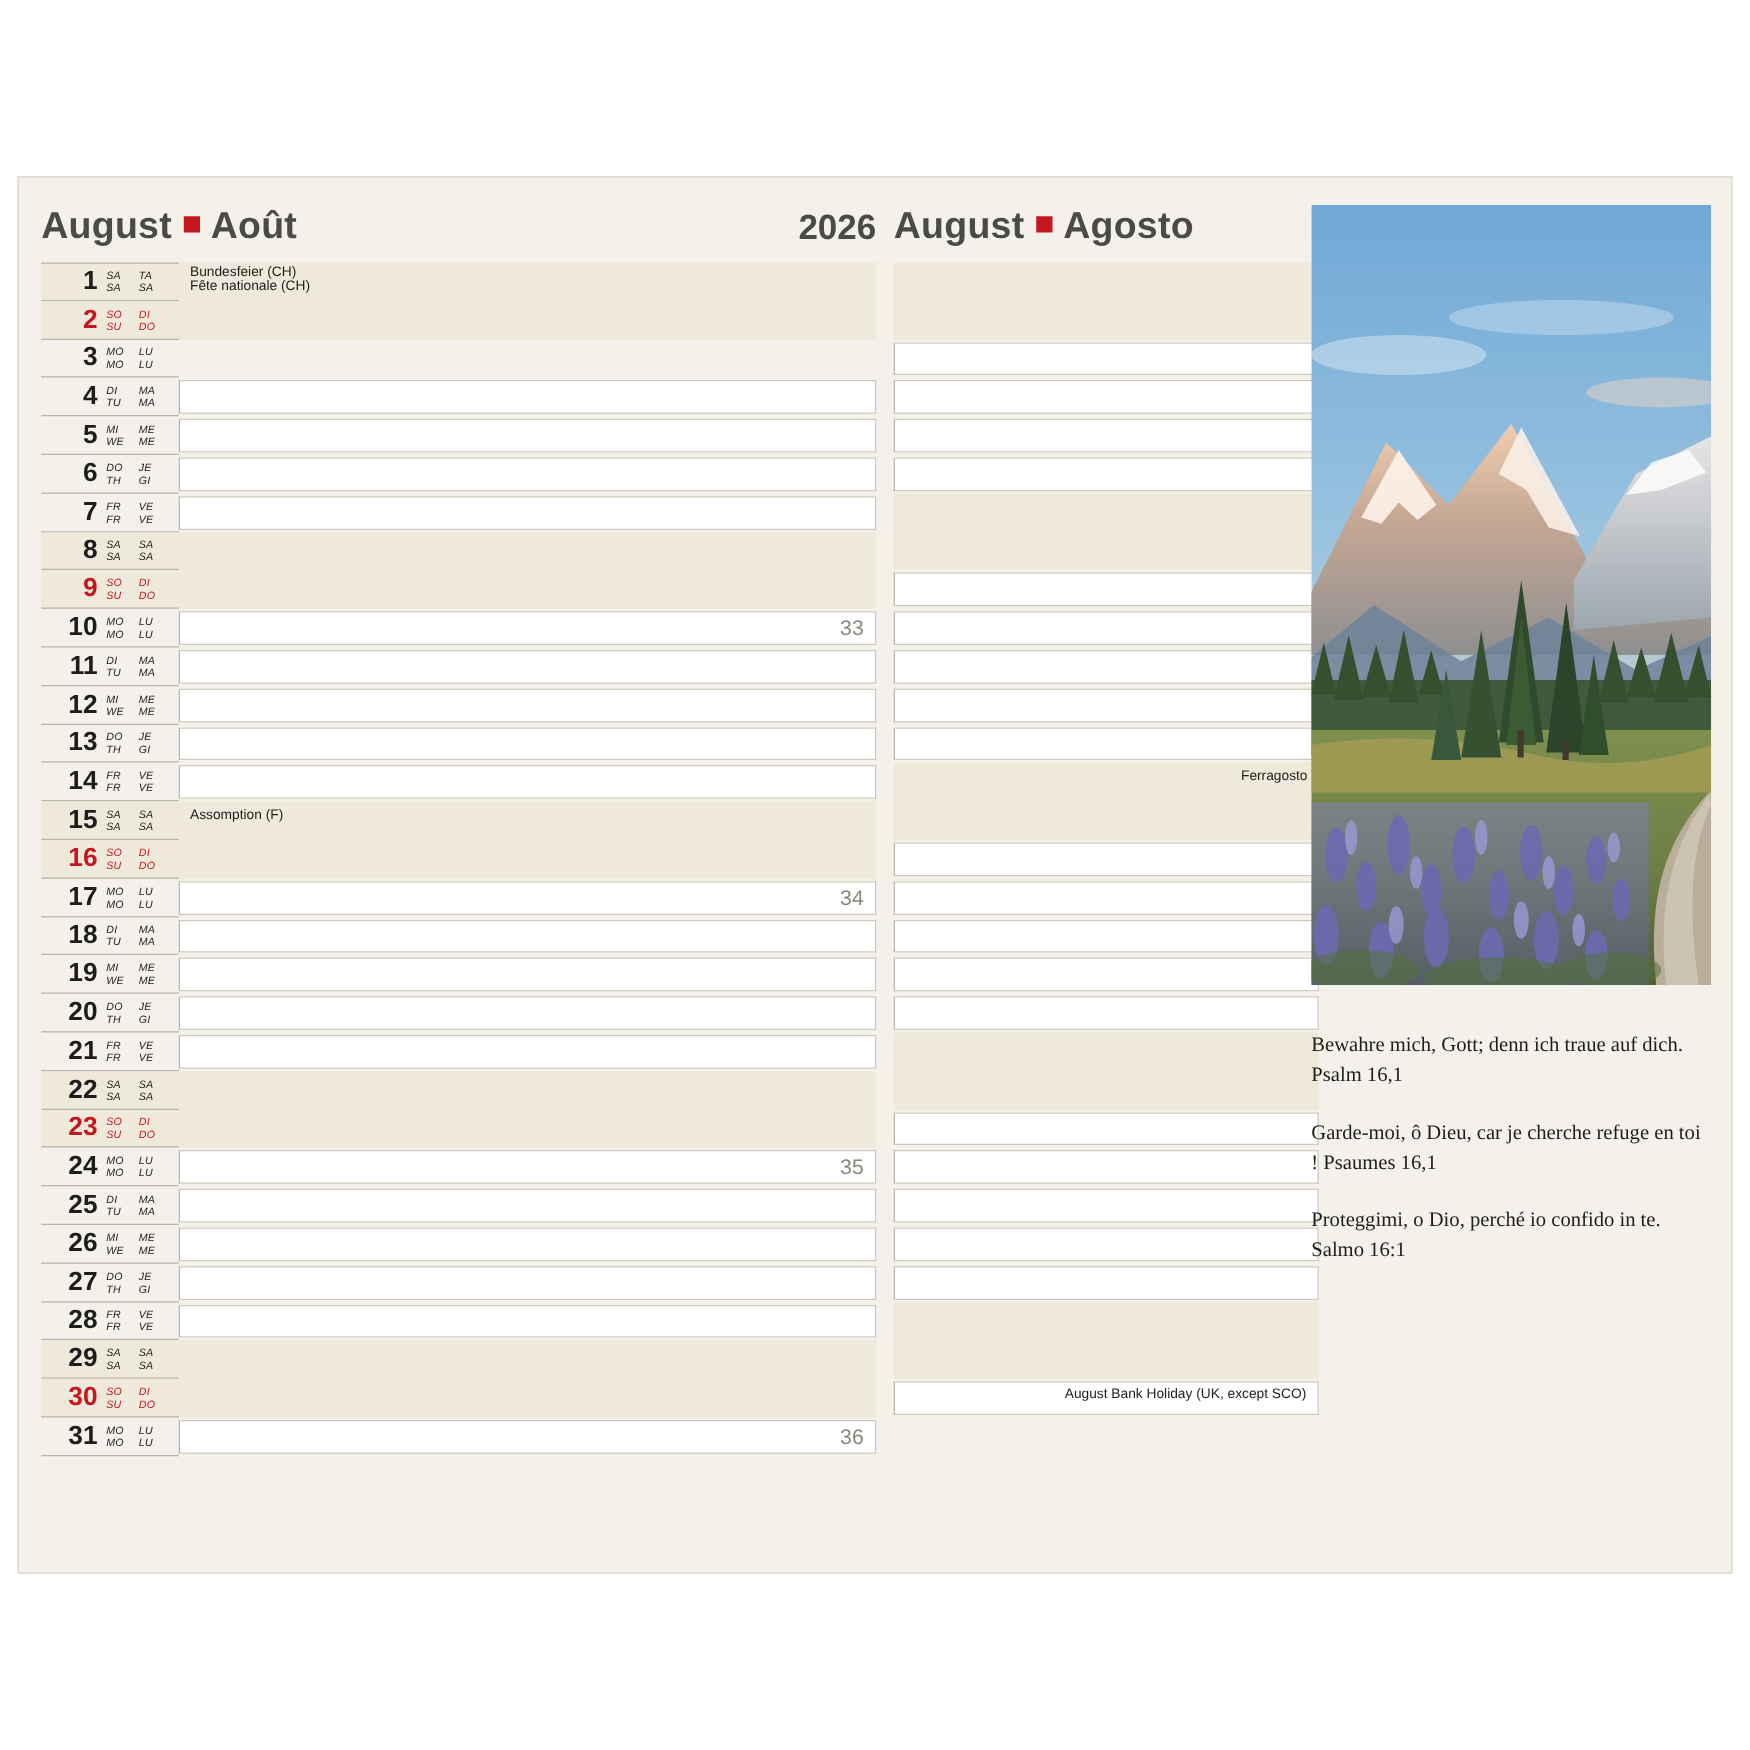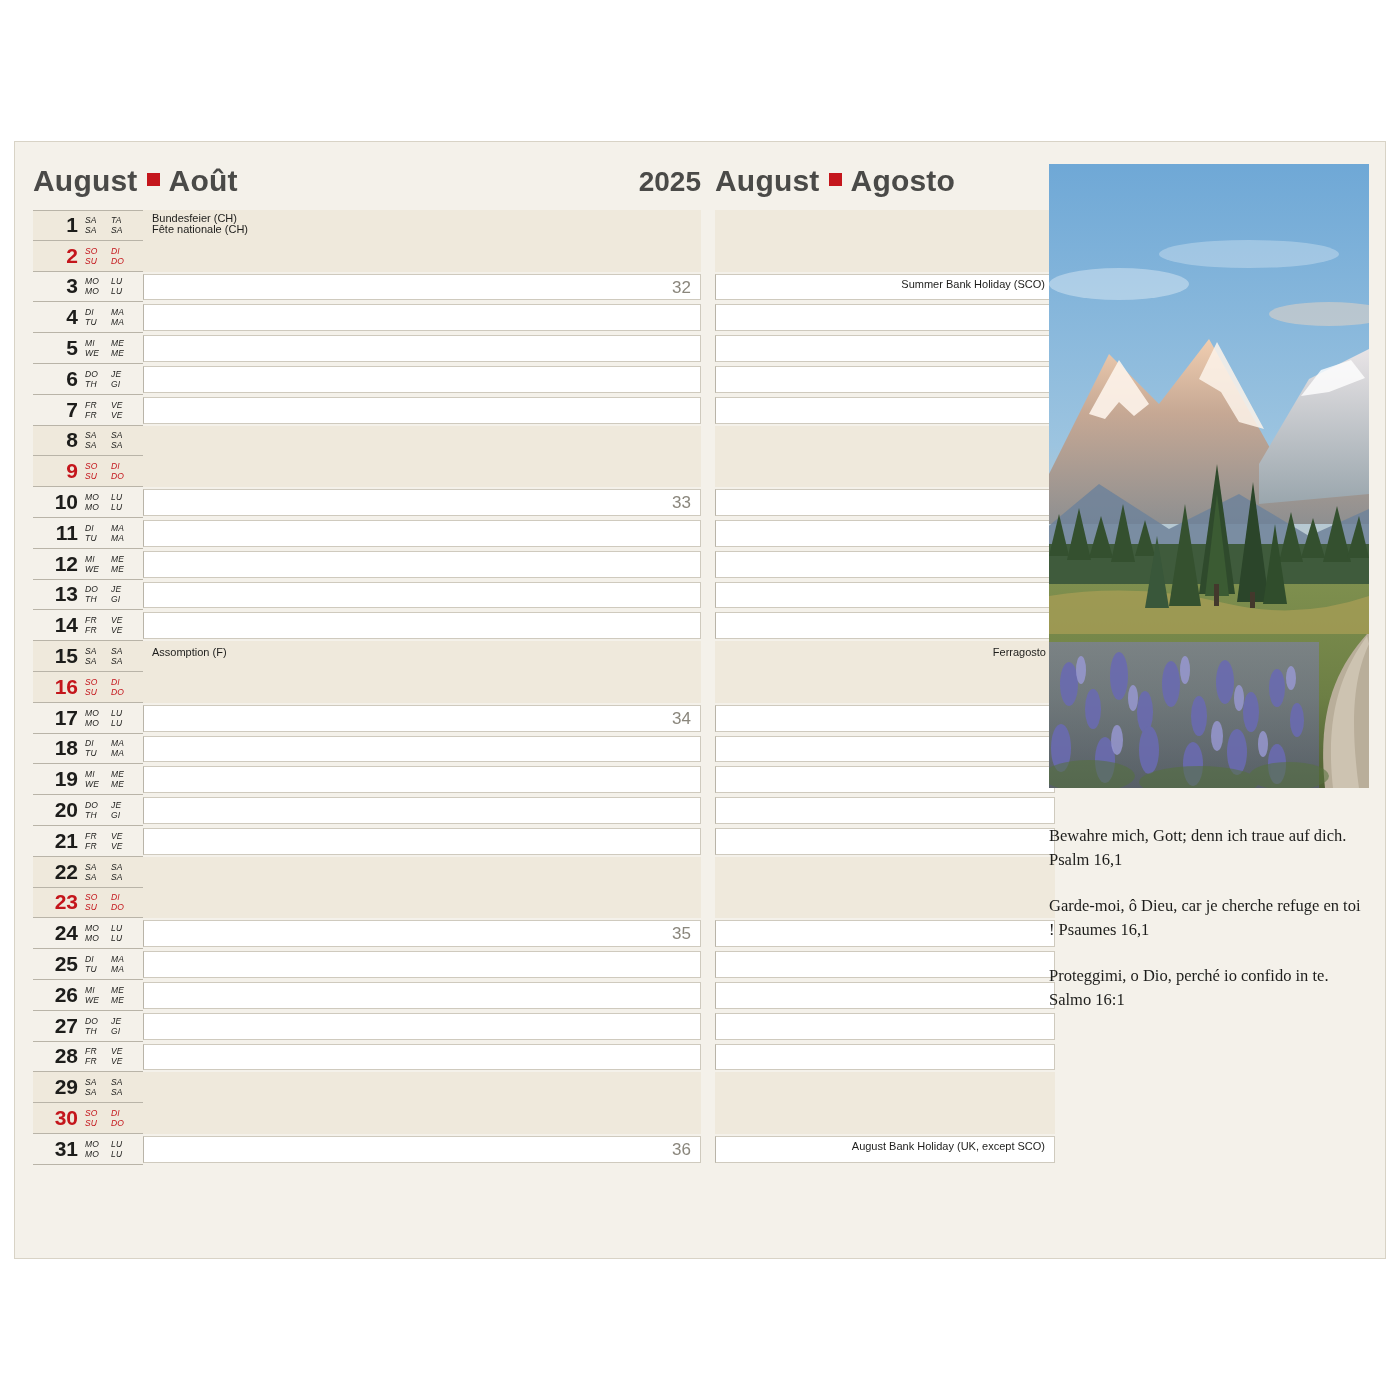--- a/index.html
+++ b/index.html
@@ -113,21 +113,21 @@
 </style>
 </head>
 <body>
 
 <div id="page">
   <div class="sheet">
 
     <div class="col-left">
       <div class="hdr">
         <span class="mon">August</span><span class="sq"></span><span class="mon">Août</span>
-        <span class="year">2025</span>
+        <span class="year">2026</span>
       </div>
       <div class="rows" id="left-rows">
           <div class="row shaded">
             <div class="daybox">
               <div class="dnum">1</div>
               <div class="dabbr">
                 <div class="stack c">
                   <span>SA</span>
                   <span>SA</span>
                 </div>
@@ -163,23 +163,20 @@
               <div class="dabbr">
                 <div class="stack c">
                   <span>MO</span>
                   <span>MO</span>
                 </div>
                 <div class="stack c">
                   <span>LU</span>
                   <span>LU</span>
                 </div>
               </div>
-            </div>
-            <div class="notefield">
-              <div class="weeknum">32</div>
             </div>
           </div>
           <div class="row">
             <div class="daybox">
               <div class="dnum">4</div>
               <div class="dabbr">
                 <div class="stack c">
                   <span>DI</span>
                   <span>TU</span>
                 </div>
@@ -639,25 +636,20 @@
     <div class="col-right">
       <div class="hdr">
         <span class="mon">August</span><span class="sq"></span><span class="mon">Agosto</span>
       </div>
       <div class="rows" id="right-rows">
           <div class="row shaded">
             <div class="notefield"></div>
           </div>
           <div class="row shaded">
             <div class="notefield"></div>
-          </div>
-          <div class="row">
-            <div class="notefield">
-              <div class="evt right">Summer Bank Holiday (SCO)</div>
-            </div>
           </div>
           <div class="row">
             <div class="notefield"></div>
           </div>
           <div class="row">
             <div class="notefield"></div>
           </div>
           <div class="row">
             <div class="notefield"></div>
           </div>

